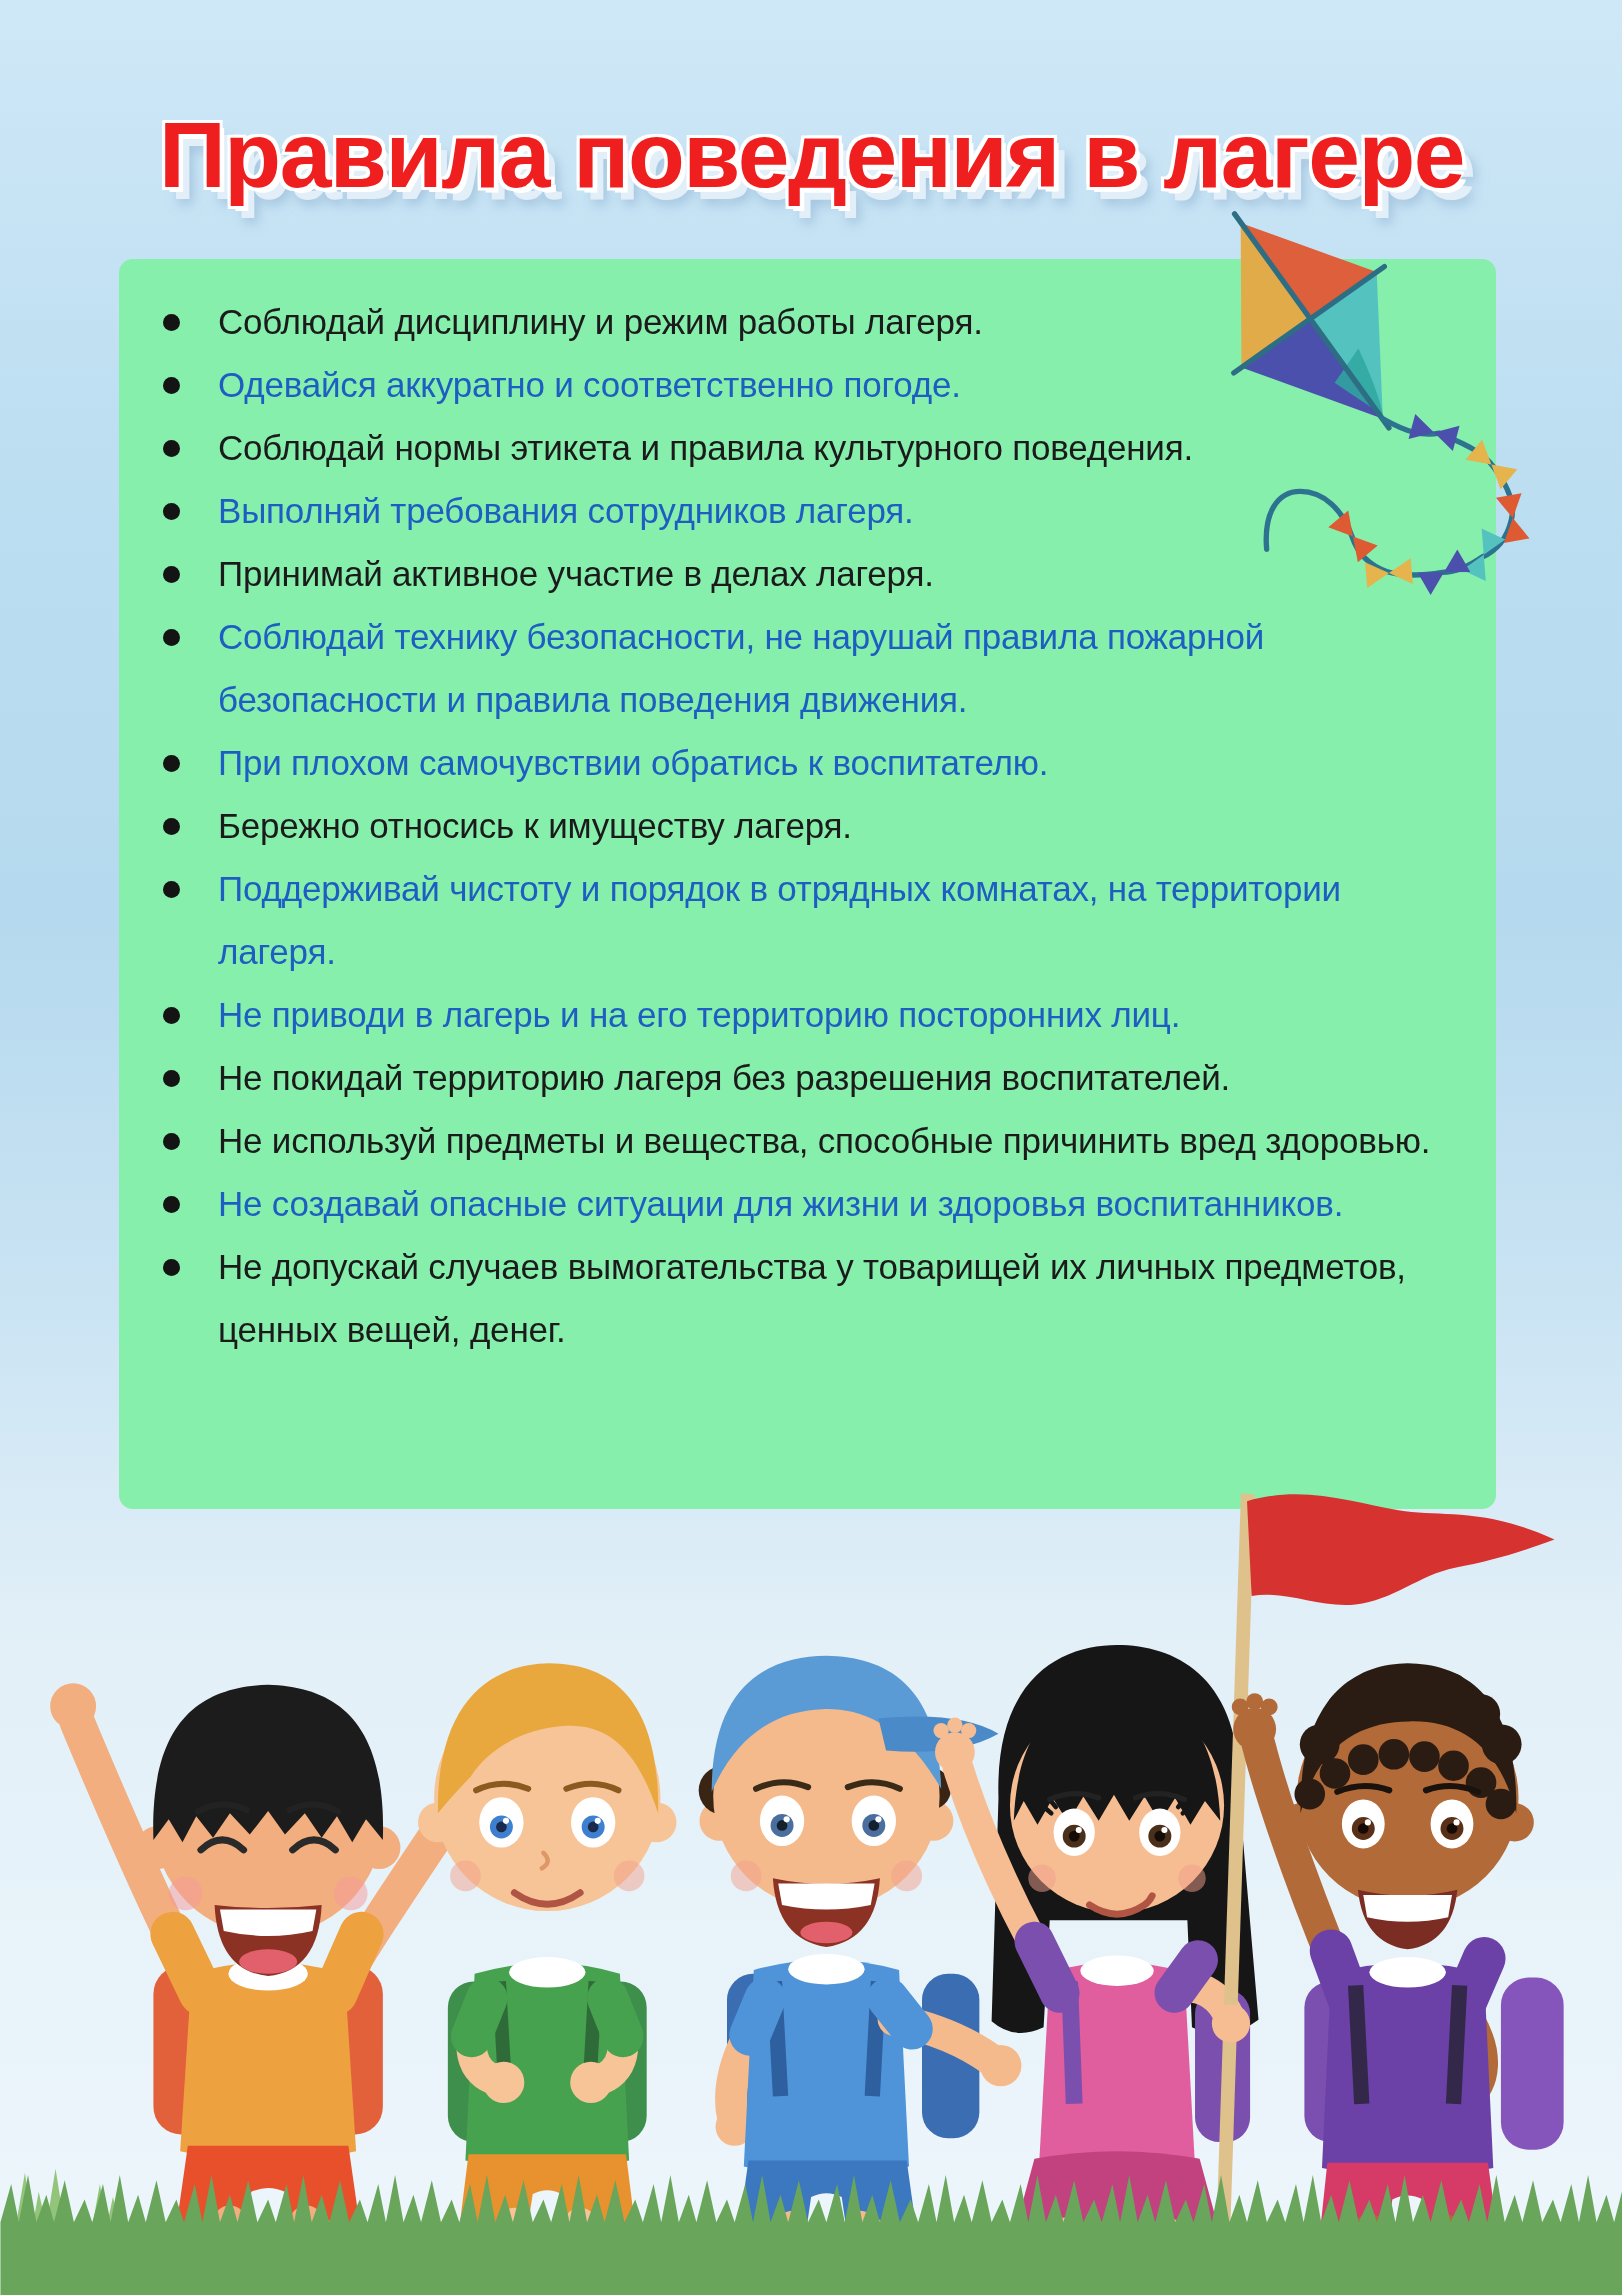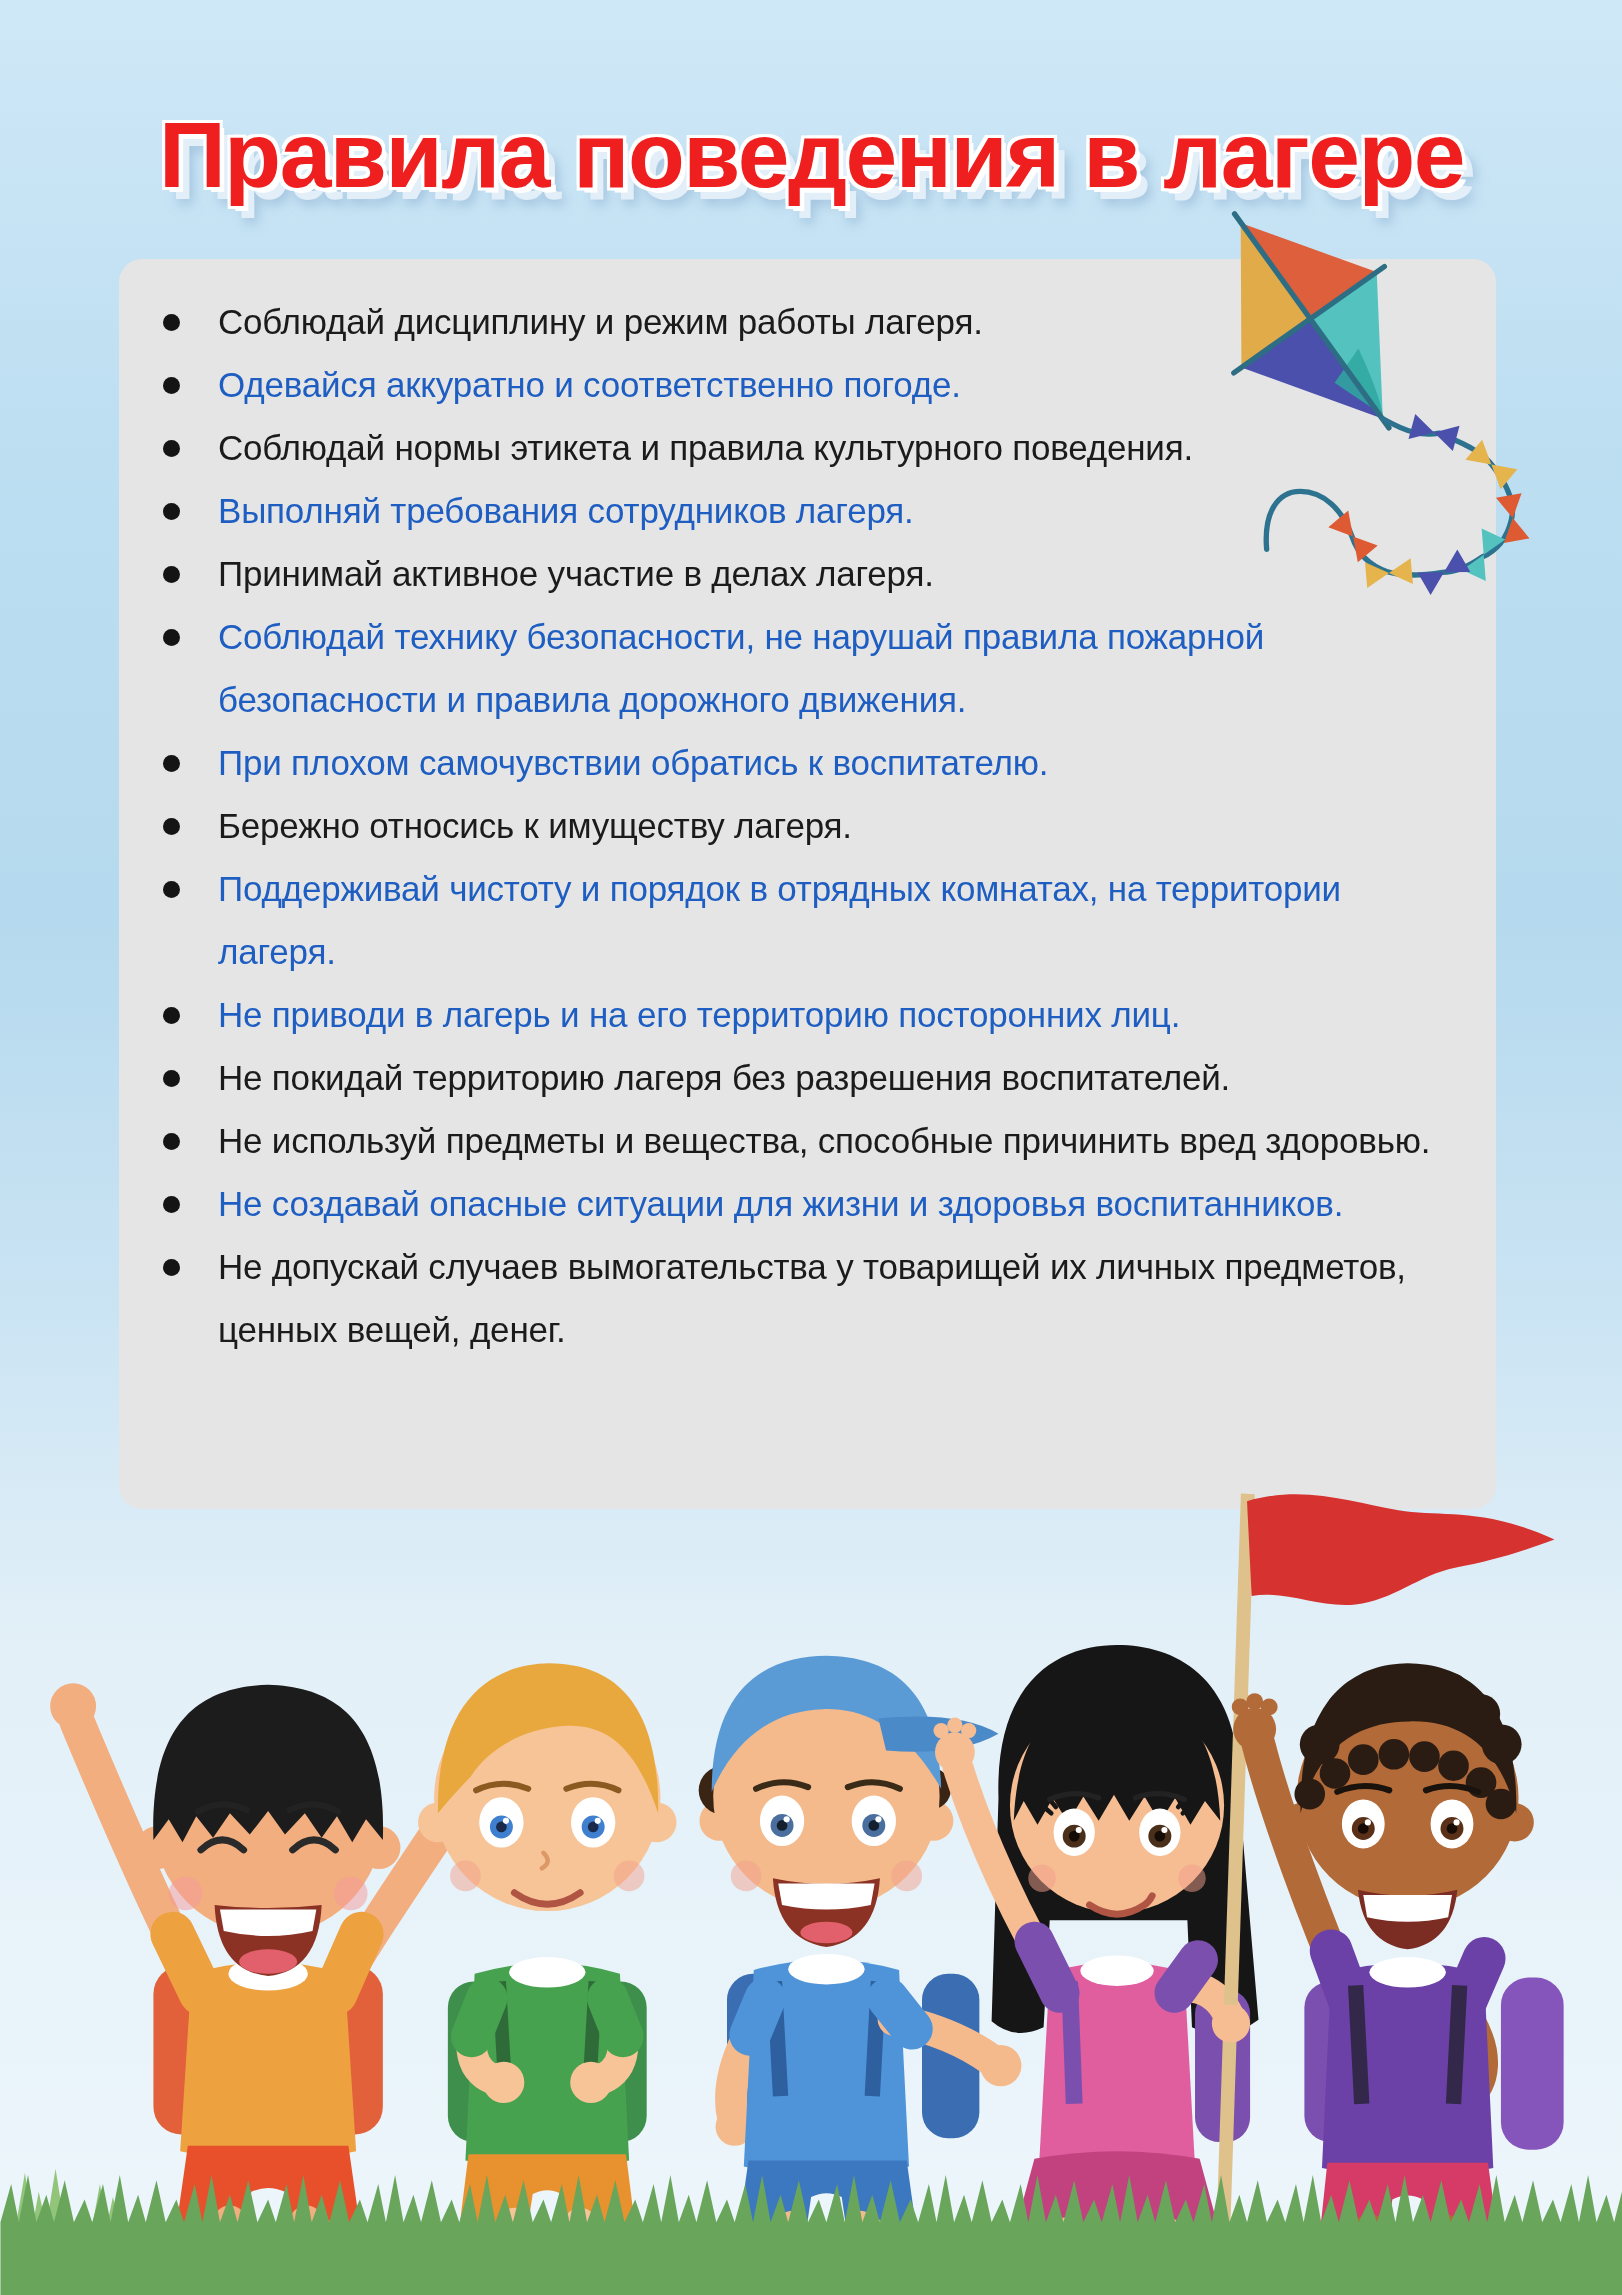--- a/index.html
+++ b/index.html
@@ -14,21 +14,21 @@
     font-size:93px;font-weight:bold;letter-spacing:-1.5px;
     color:#ef1f1f;
     text-shadow:
       -3.1px -3.1px 0 #ffffff, 3.1px -3.1px 0 #ffffff,
       -3.1px 3.1px 0 #ffffff, 4.6px 4.6px 0 #ffffff,
       10.7px 12.2px 0 #e2eef8, 13.8px 17px 12.2px rgba(130,165,200,.55);
     white-space:nowrap;
   }
   .rules-card{
     position:absolute;left:119px;top:259px;width:1377px;height:1250px;
-    background:#e5e5e5;border-radius:23px;
+    background:#86efac;border-radius:14px;
   }
   ul.rules-list{
     list-style:none;margin:0;padding:31px 18.4px 0 99px;
   }
   ul.rules-list li{
     position:relative;
     font-size:35px;line-height:63px;letter-spacing:-0.2px;
     white-space:pre-line;
     color:#1b1b1b;
   }
@@ -47,21 +47,21 @@
 <h1 class="page-title">Правила поведения в лагере</h1>
 
 <div class="rules-card">
   <ul class="rules-list">
     <li data-color="black">Соблюдай дисциплину и режим работы лагеря.</li>
     <li data-color="blue">Одевайся аккуратно и соответственно погоде.</li>
     <li data-color="black">Соблюдай нормы этикета и правила культурного поведения.</li>
     <li data-color="blue">Выполняй требования сотрудников лагеря.</li>
     <li data-color="black">Принимай активное участие в делах лагеря.</li>
     <li data-color="blue">Соблюдай технику безопасности, не нарушай правила пожарной
-безопасности и правила дорожного движения.</li>
+безопасности и правила поведения движения.</li>
     <li data-color="blue">При плохом самочувствии обратись к воспитателю.</li>
     <li data-color="black">Бережно относись к имуществу лагеря.</li>
     <li data-color="blue">Поддерживай чистоту и порядок в отрядных комнатах, на территории
 лагеря.</li>
     <li data-color="blue">Не приводи в лагерь и на его территорию посторонних лиц.</li>
     <li data-color="black">Не покидай территорию лагеря без разрешения воспитателей.</li>
     <li data-color="black">Не используй предметы и вещества, способные причинить вред здоровью.</li>
     <li data-color="blue">Не создавай опасные ситуации для жизни и здоровья воспитанников.</li>
     <li data-color="black">Не допускай случаев вымогательства у товарищей их личных предметов,
 ценных вещей, денег.</li>

